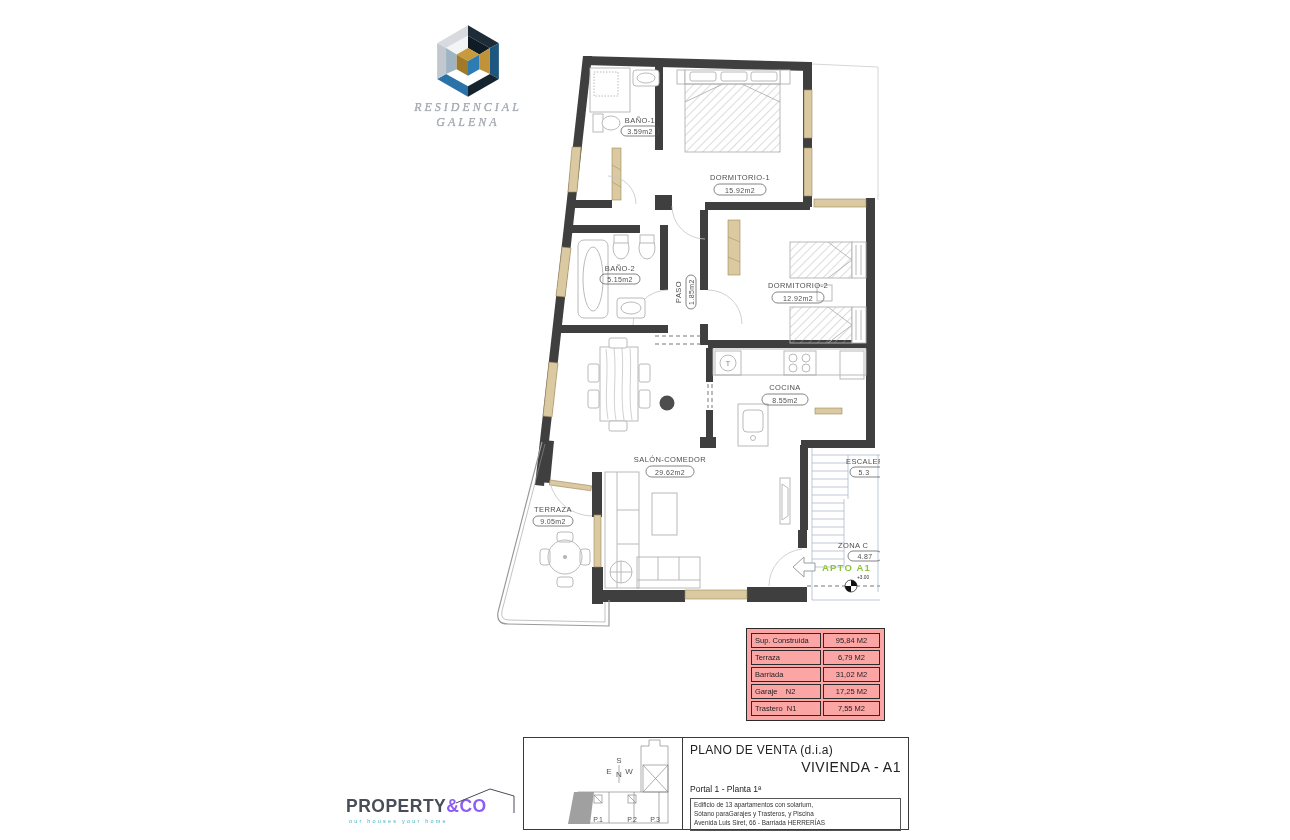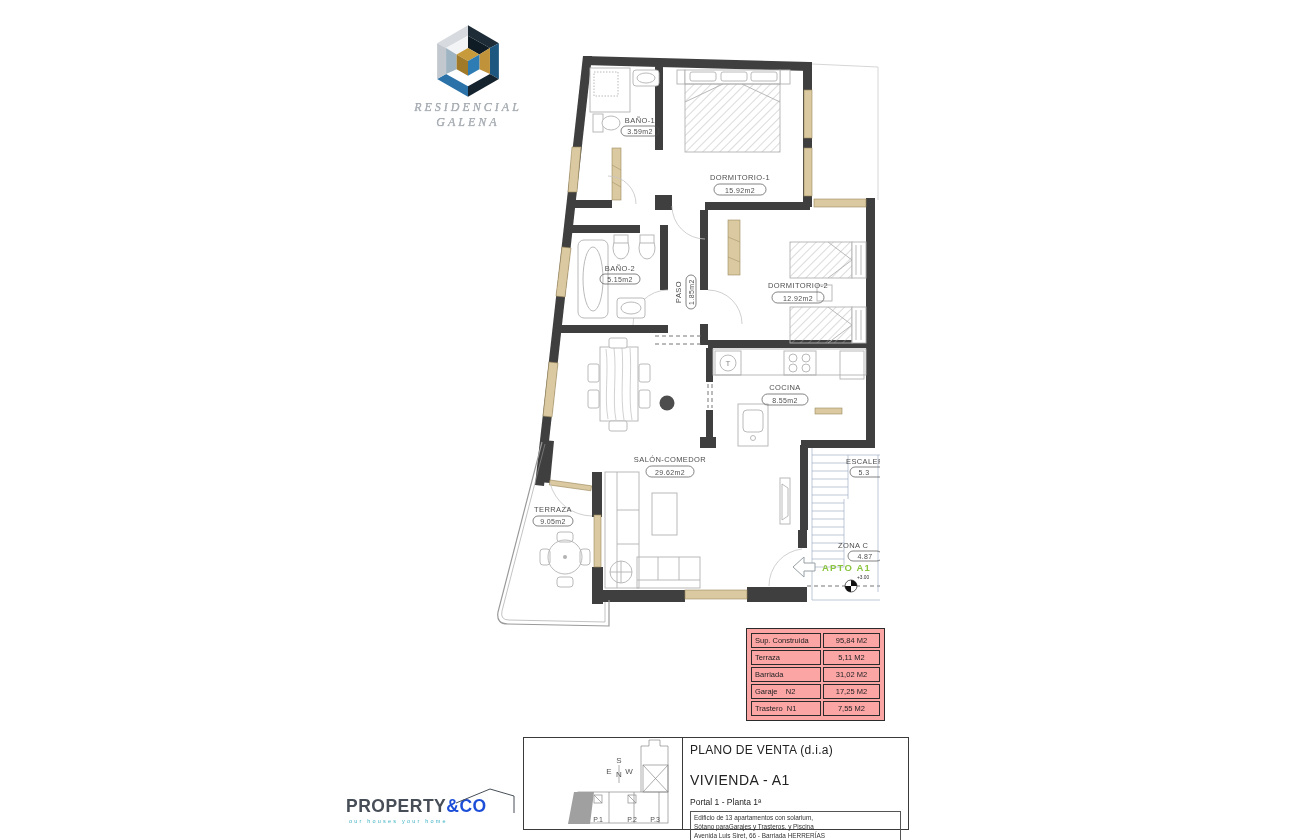--- a/index.html
+++ b/index.html
@@ -22,29 +22,29 @@
   .areas-table td{border:1px solid #2b2b2b;font-size:7.5px;color:#222;height:13px;
                   padding:0 3px;white-space:pre;}
   .areas-table td.val{text-align:center;width:45%;}
   
   .title-block{position:absolute;left:523px;top:737px;width:386px;height:93px;
                border:1.5px solid #3a3a3a;display:flex;background:#fff;box-sizing:border-box;}
   .tb-left{width:106px;border-right:1px solid #3a3a3a;position:relative;}
   .tb-mid{width:158px;border-right:1px solid #3a3a3a;position:relative;}
   .tb-right{flex:1;padding:5px 7px 4px 7px;box-sizing:border-box;}
   .plan-type{font-size:12px;color:#222;letter-spacing:0.3px;}
-  .dwelling{font-size:14px;color:#222;margin-top:15px;letter-spacing:0.5px;}
+  .dwelling{font-size:14px;color:#222;margin-top:2px;letter-spacing:0.5px;text-align:right;}
   .portal{font-size:8.5px;color:#222;margin-top:9px;}
   .desc-box{border:1px solid #555;margin-top:4px;padding:2px 3px;font-size:6.4px;
             line-height:1.4;color:#333;}
   
   .property-logo{position:absolute;left:346px;top:796px;width:180px;}
   .pl-row{position:relative;font-size:17.5px;font-weight:600;letter-spacing:0.5px;
           color:#474e57;white-space:nowrap;}
-  .pl-accent{color:#1d4ed8;}
+  .pl-accent{color:#8b5cf6;}
   .pl-house{position:absolute;left:108px;top:-9px;}
   .pl-tag{font-size:5.5px;letter-spacing:2.2px;color:#3cb1c3;margin-top:1px;padding-left:3px;}
 </style>
 </head>
 <body>
 
 <div class="page">
 
   <div class="logo-block">
     <svg width="92" height="78" viewBox="-46 -48 92 96">
@@ -322,21 +322,21 @@
 
   <div class="areas-table">
     <table>
       <tbody>
           <tr>
         <td>Sup. Construida</td>
         <td class="val">95,84 M2</td>
       </tr>
       <tr>
         <td>Terraza</td>
-        <td class="val">5,11 M2</td>
+        <td class="val">6,79 M2</td>
       </tr>
       <tr>
         <td>Barriada</td>
         <td class="val">31,02 M2</td>
       </tr>
       <tr>
         <td>Garaje    N2</td>
         <td class="val">17,25 M2</td>
       </tr>
       <tr>

